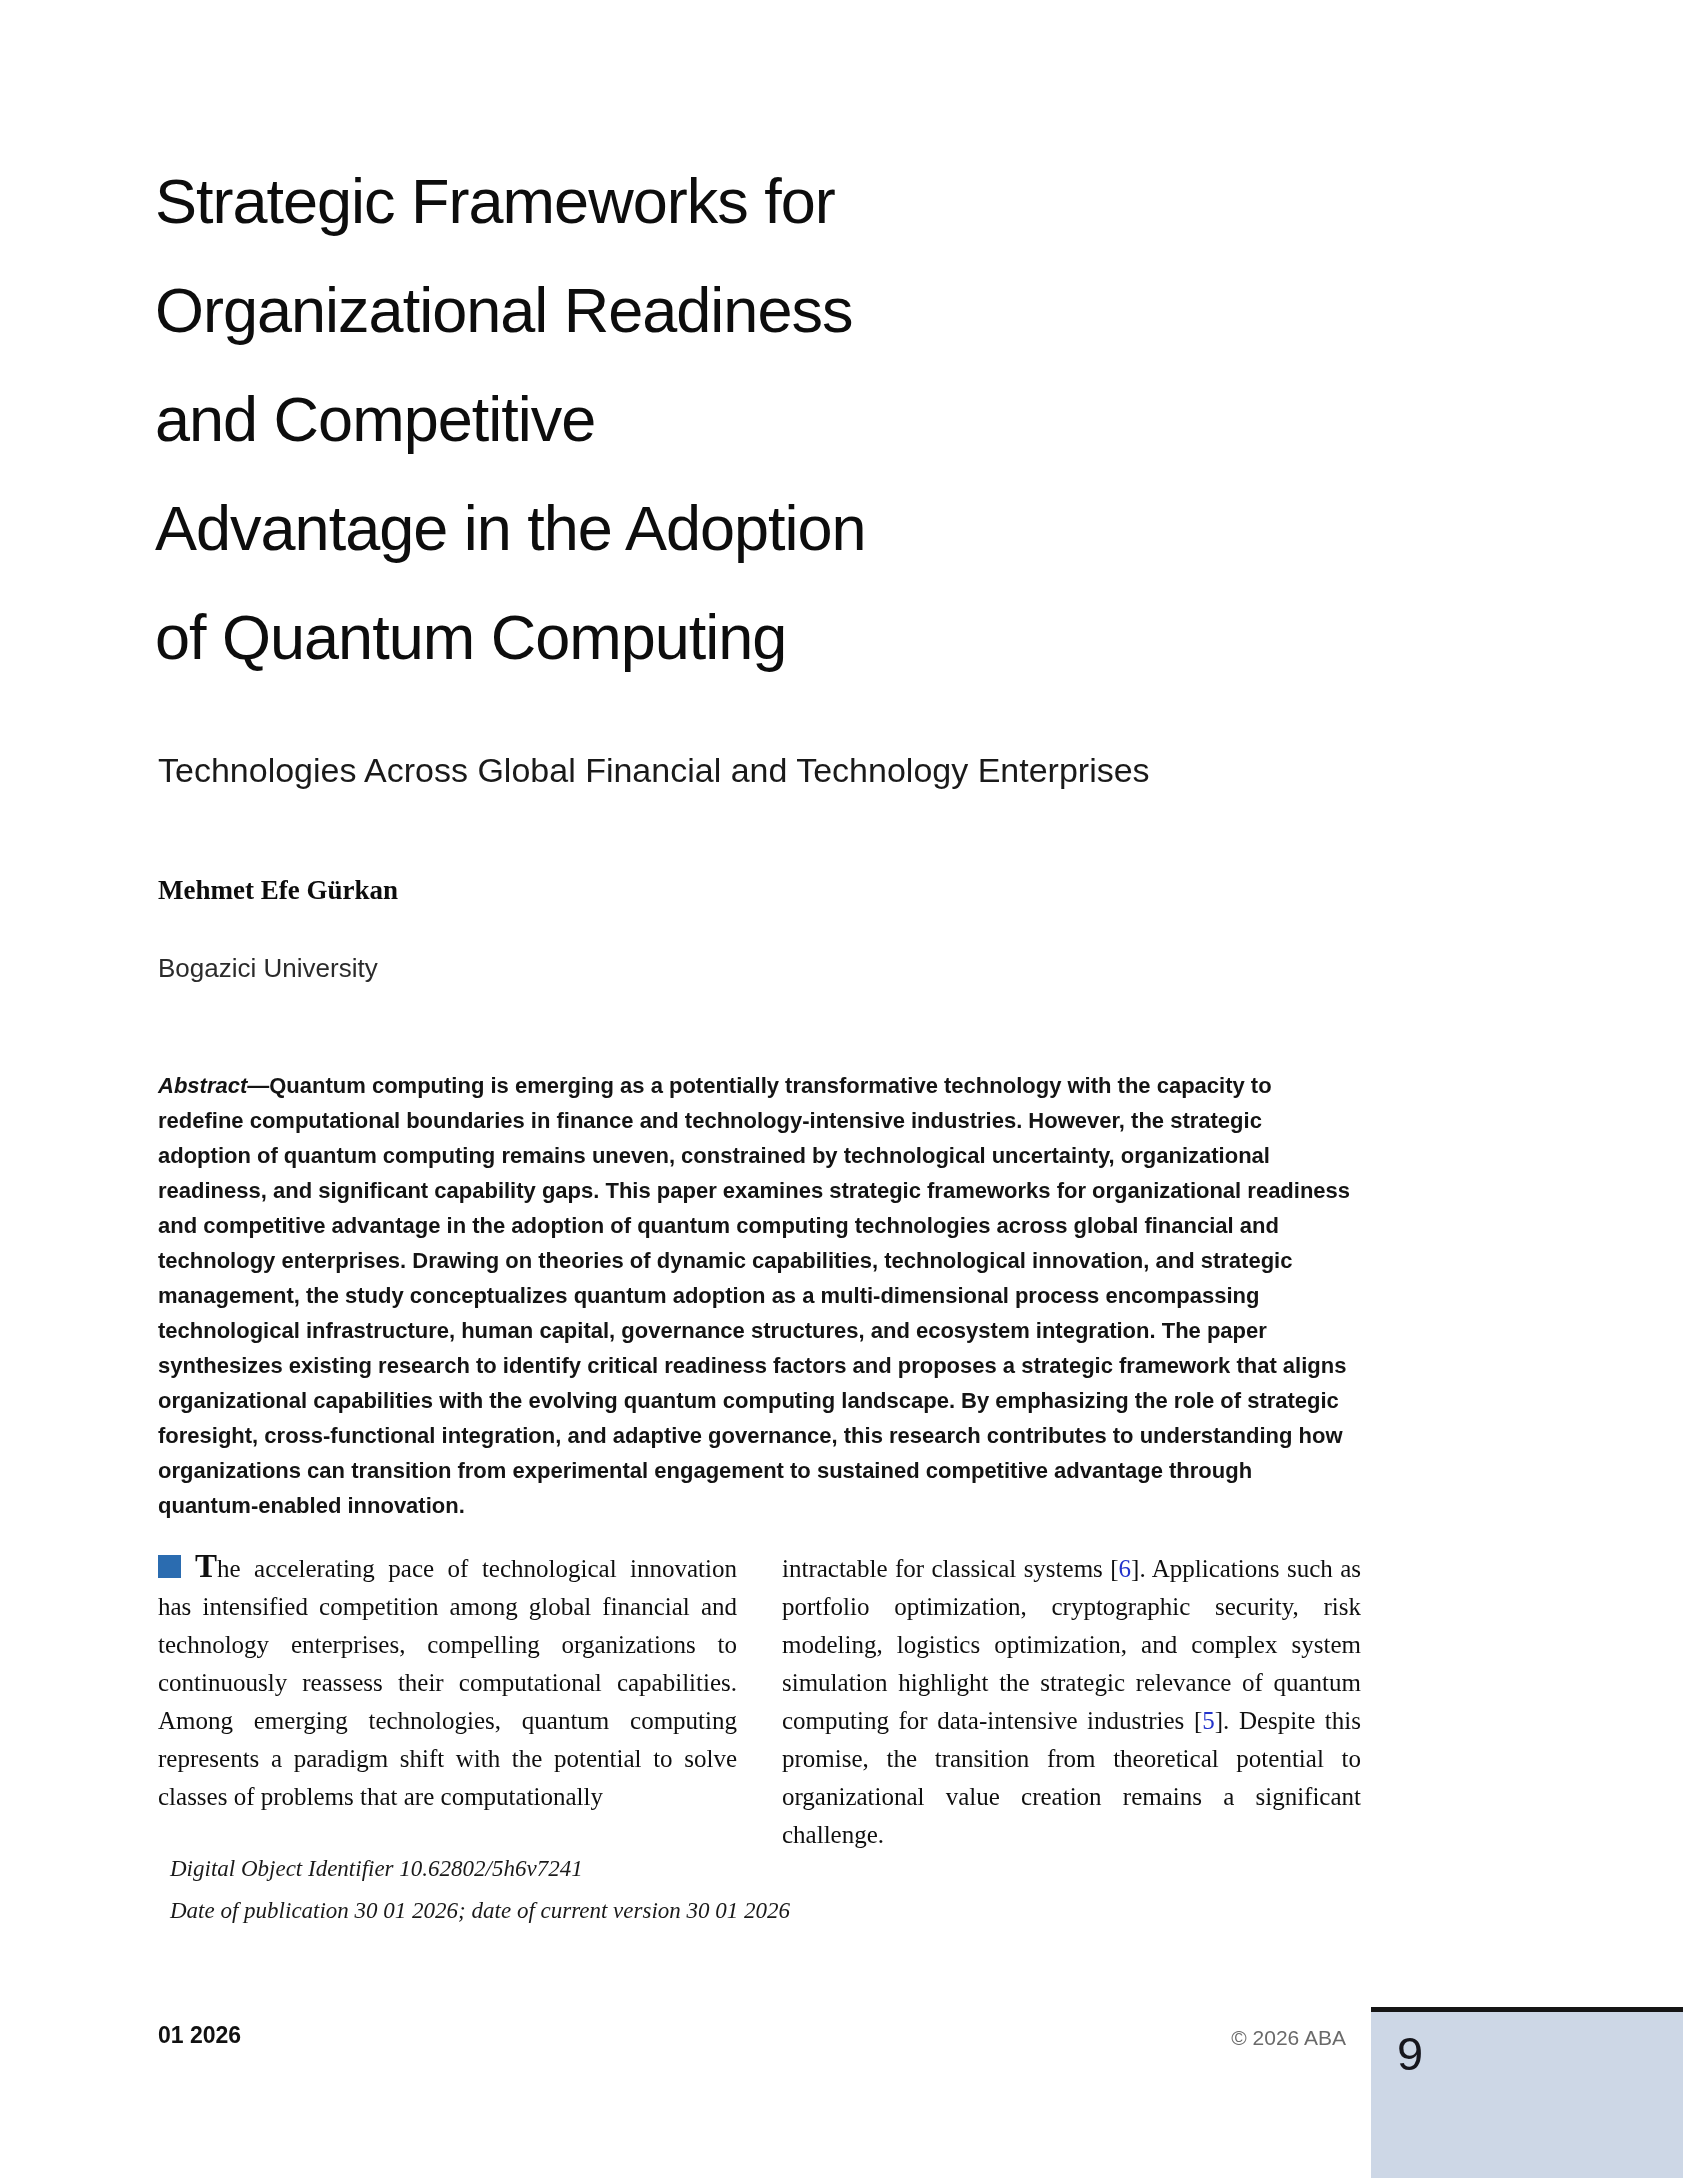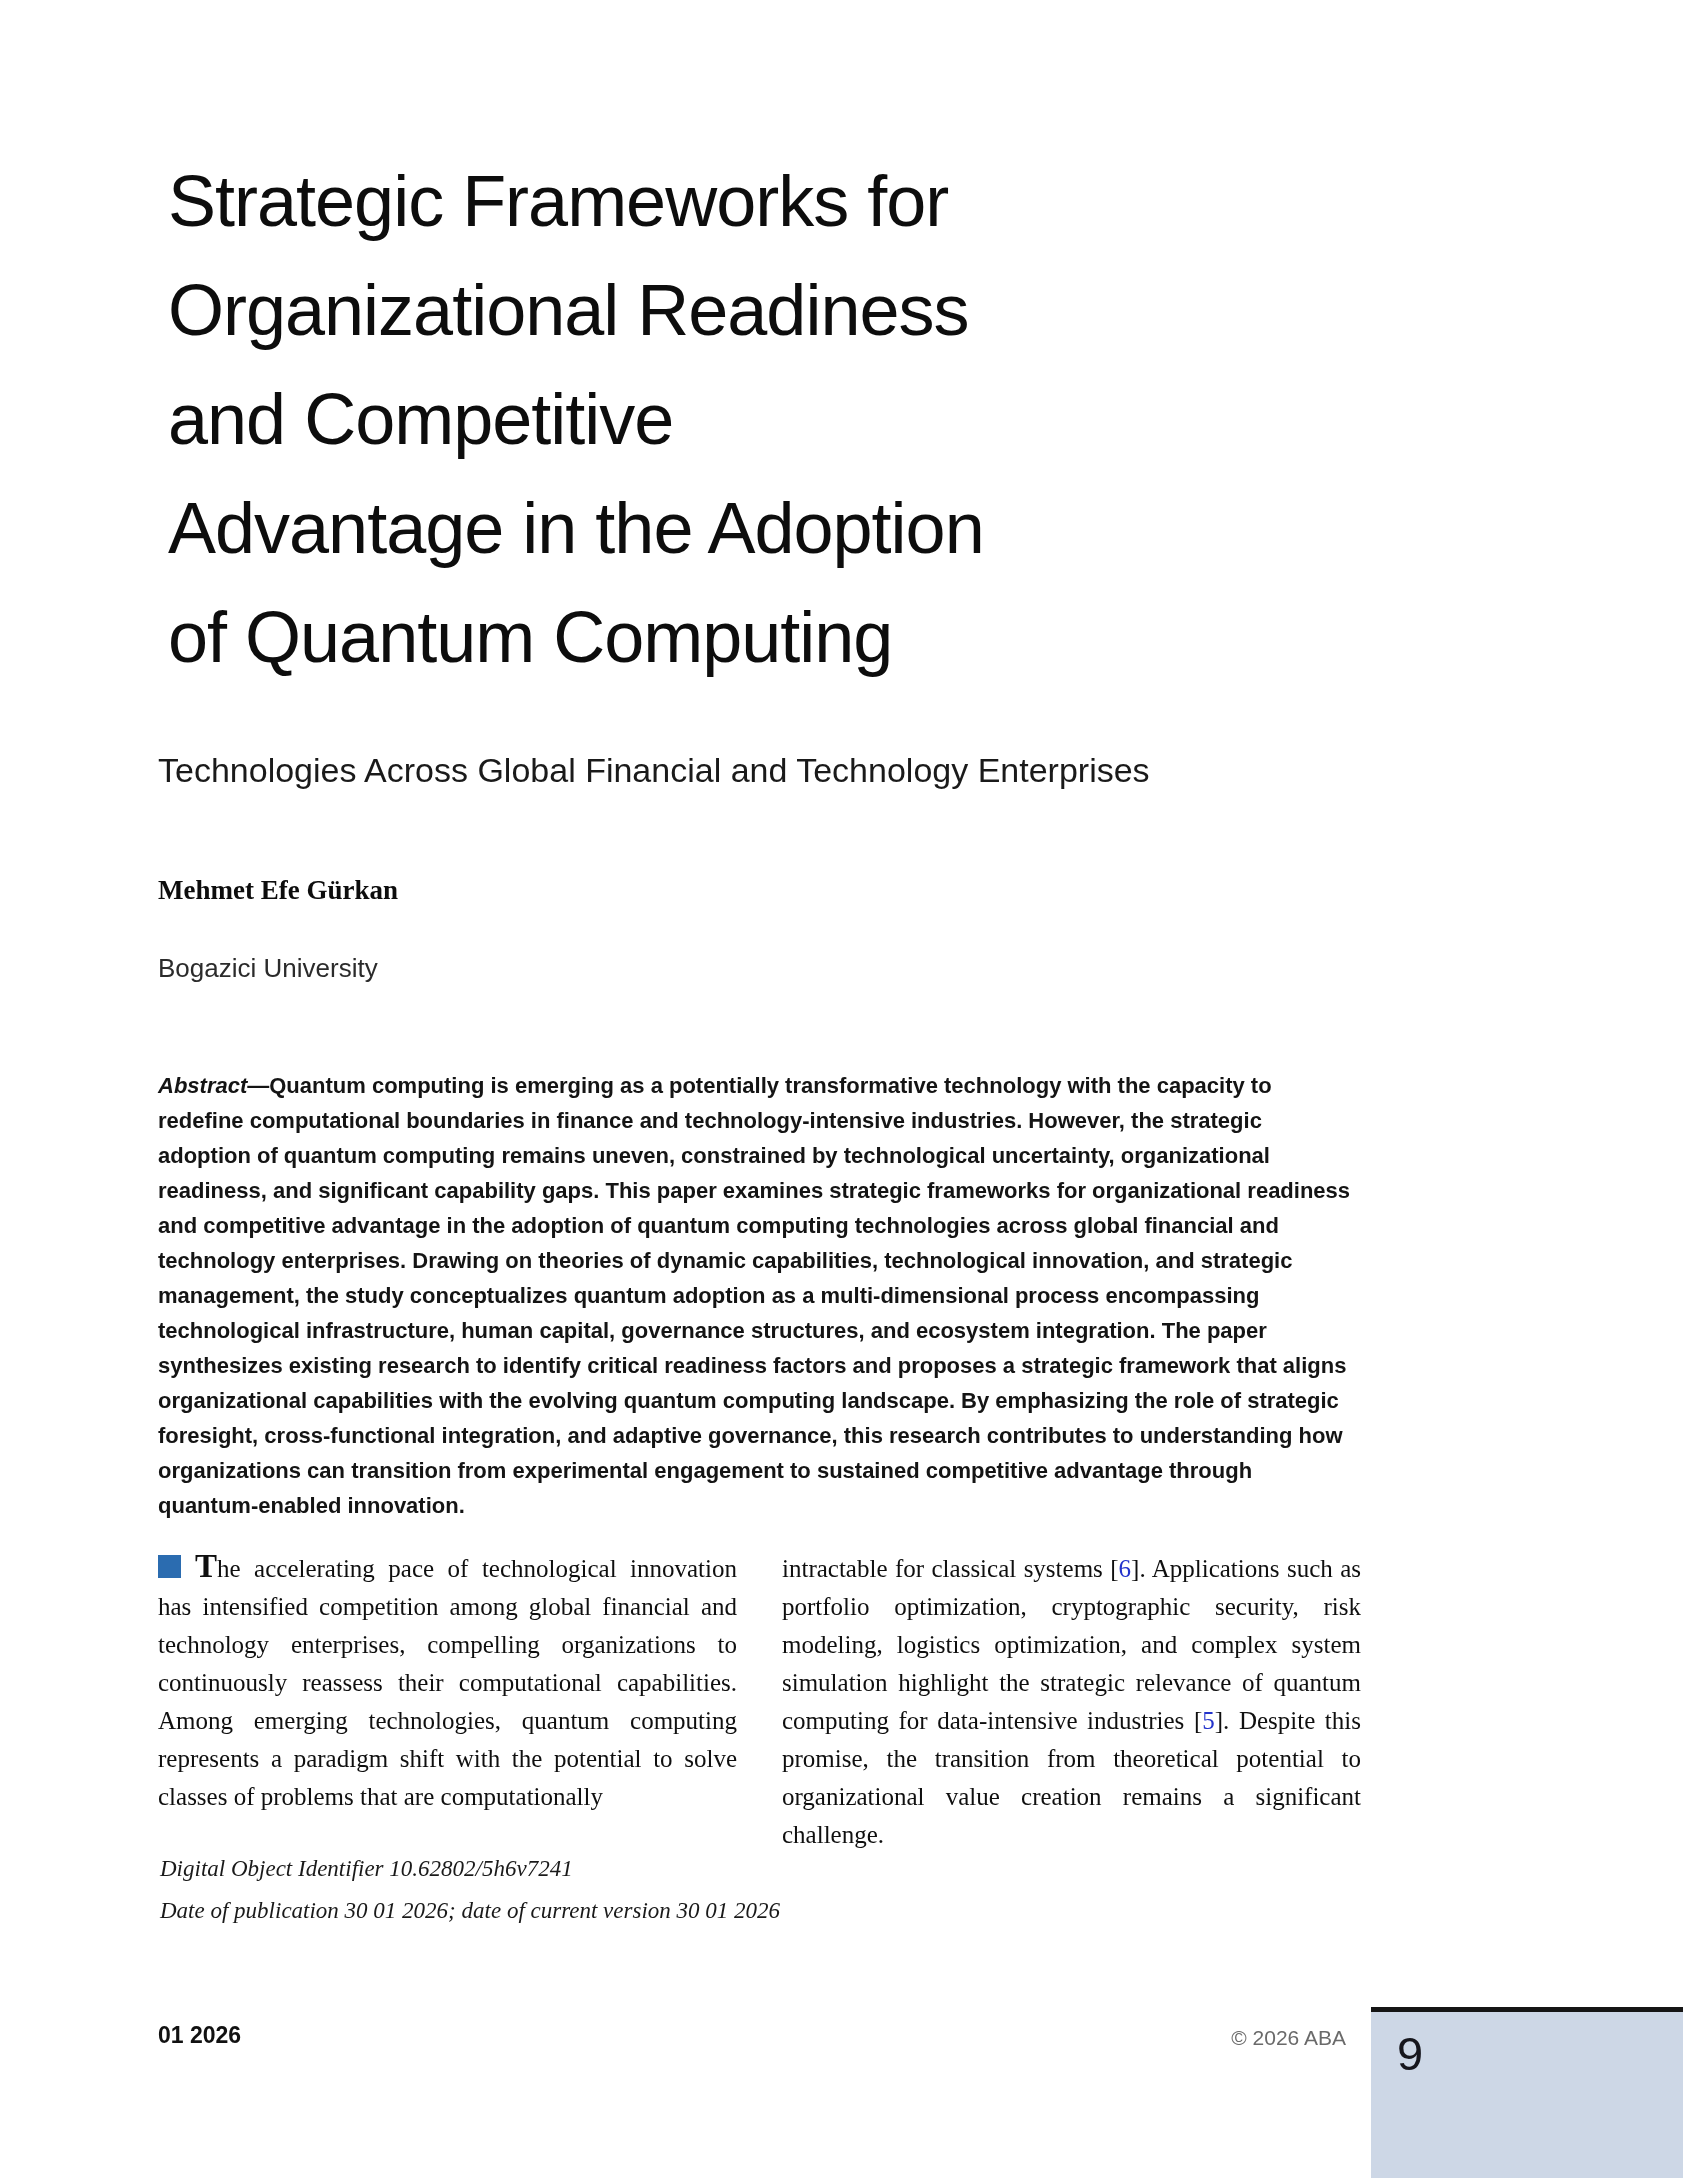--- a/index.html
+++ b/index.html
@@ -12,23 +12,23 @@
   html,body{margin:0;padding:0;background:#ffffff;}
   .page{
     position:relative;
     width:1683px;height:2178px;
     background:#ffffff;
     overflow:hidden;
     font-family:"Liberation Serif", serif;
     color:#111;
   }
   .title{
-    position:absolute;left:168px;top:147px;width:1267px;
+    position:absolute;left:155px;top:147px;width:1267px;
     font-family:"Liberation Sans", sans-serif;
-    font-size:72px;line-height:109px;font-weight:400;
+    font-size:63px;line-height:109px;font-weight:400;
     letter-spacing:-1px;color:#0d0d0d;
   }
   .subtitle{
     position:absolute;left:158px;top:750px;width:1188px;
     font-family:"Liberation Sans", sans-serif;
     font-size:34px;line-height:40px;font-weight:400;color:#1a1a1a;
   }
   .author-name{
     position:absolute;left:158px;top:875px;
     font-family:"Liberation Serif", serif;
@@ -62,21 +62,21 @@
   .lead-initial{
     font-weight:700;font-size:33px;line-height:1;
   }
   .cite{color:var(--cite);}
   .para2{text-indent:42px;margin-top:38px;}
   .footnotes{
     position:absolute;left:158px;top:1849px;width:634px;
     font-family:"Liberation Serif", serif;
     font-style:italic;font-size:23px;line-height:40px;color:#1a1a1a;
   }
-  .footnotes p{margin:0 0 2px 2px;}
+  .footnotes p{margin:0 0 2px 12px;}
   .footer-issue{
     position:absolute;left:158px;top:2022px;
     font-family:"Liberation Sans", sans-serif;
     font-size:23px;font-weight:700;color:#111;
   }
   .footer-published{
     position:absolute;left:158px;top:2024px;width:1188px;text-align:center;
     font-family:"Liberation Sans", sans-serif;
     font-size:23px;color:var(--footer-gray);
   }

